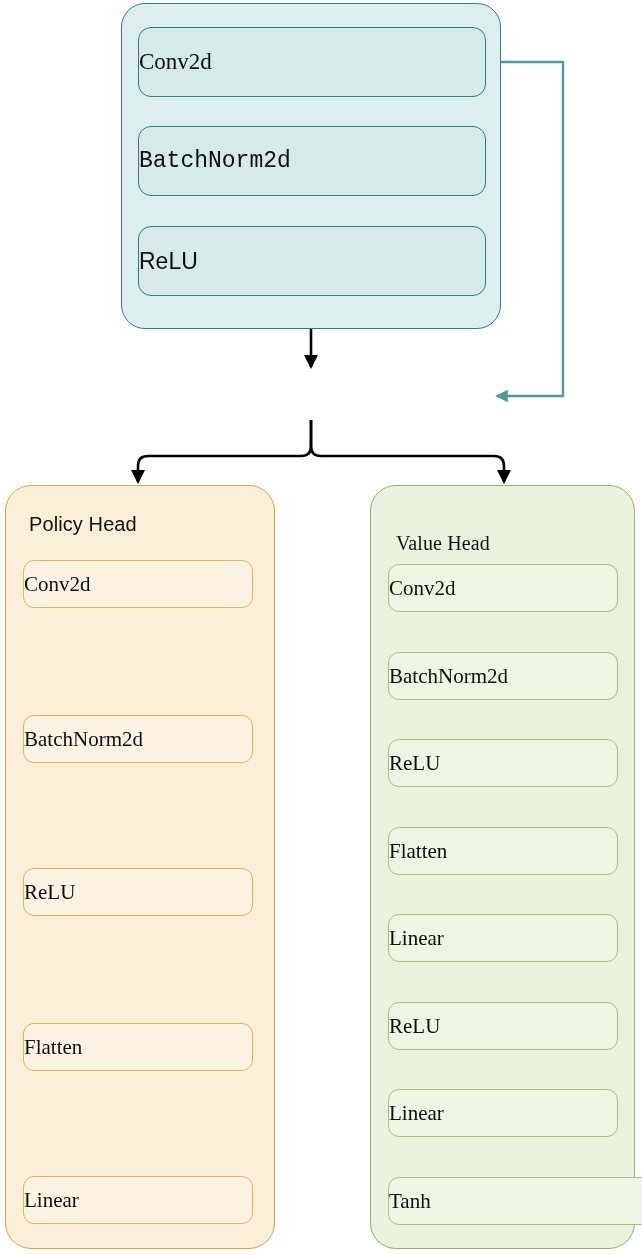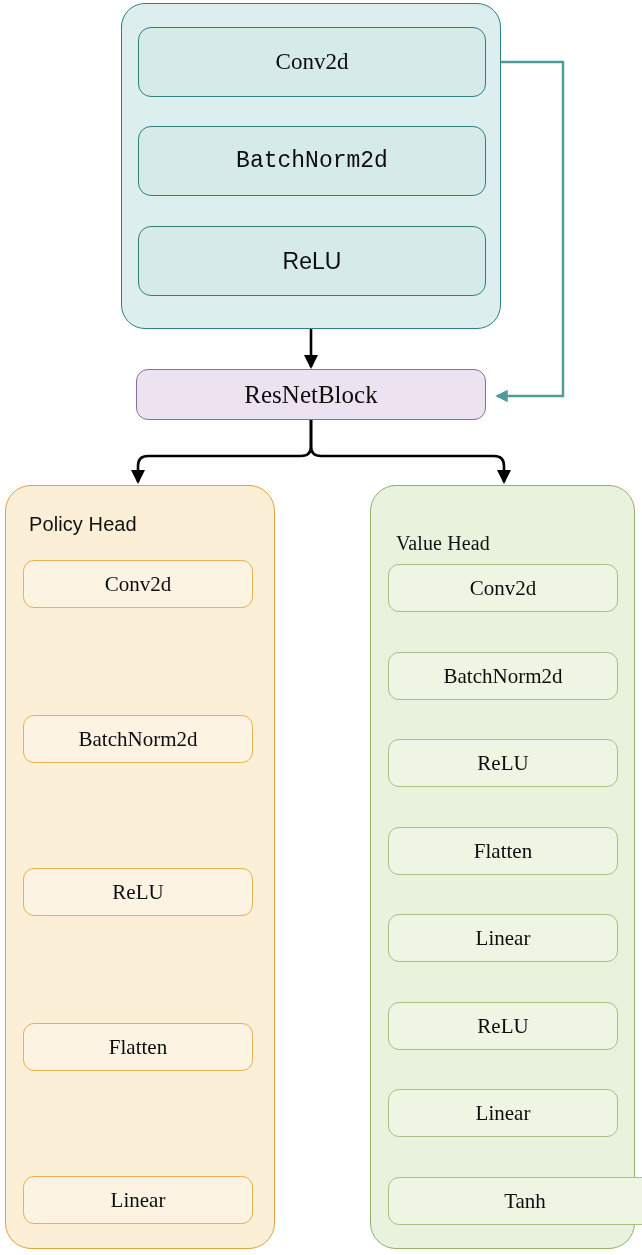--- a/index.html
+++ b/index.html
@@ -55,21 +55,20 @@
     letter-spacing: 0.1px;
     white-space: nowrap;
   }
 
   
   .node {
     position: absolute;
     box-sizing: border-box;
     display: flex;
     align-items: center;
-    justify-content: center;
     border-style: solid;
     border-width: 1.4px;
     border-radius: 11px;
     color: #0d0d0d;
     white-space: nowrap;
   }
   .node.teal {
     border-color: #2f7f80;
     background: #d7eaea;
     border-radius: 13px;
@@ -143,23 +142,20 @@
   </div>
 
   <div class="node teal font-mono" style="left:138px; top:126px; width:348px; height:70px;">
     <span>BatchNorm2d</span>
   </div>
 
   <div class="node teal font-sans" style="left:138px; top:226px; width:348px; height:70px;">
     <span>ReLU</span>
   </div>
 
-  <div class="node resnet font-serif" style="left:136px; top:369px; width:350px; height:51px;">
-    <span>ResNetBlock</span>
-  </div>
 
   <div class="container policy-group" style="left:5px; top:485px; width:270px; height:764px;"></div>
 
   <div class="group-title" style="left:29px; top:513px;">Policy Head</div>
 
   <div class="node amber font-serif" style="left:23px; top:560px; width:230px; height:48px;">
     <span>Conv2d</span>
   </div>
   <div class="node amber font-serif" style="left:23px; top:715px; width:230px; height:48px;">
     <span>BatchNorm2d</span>

